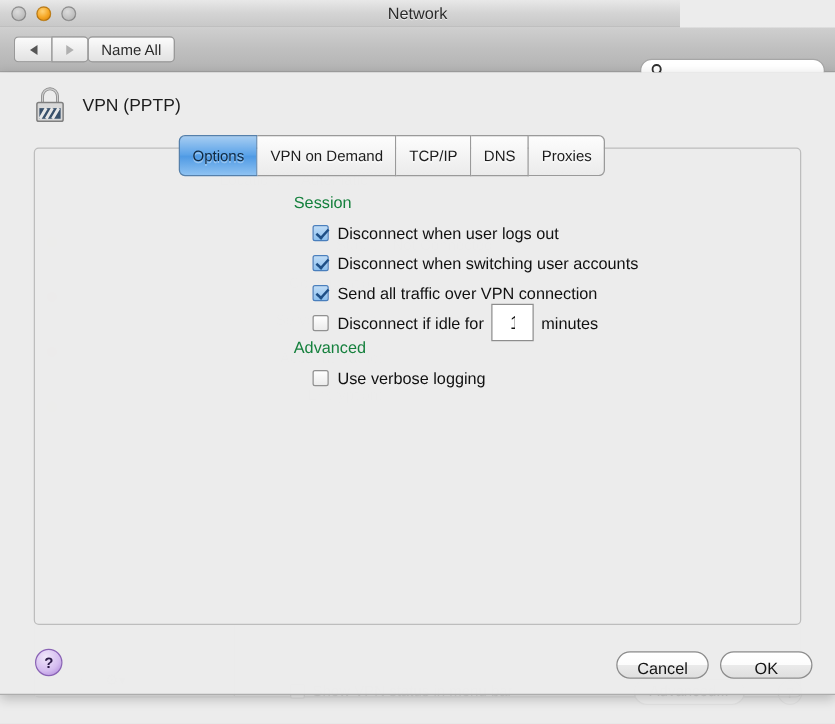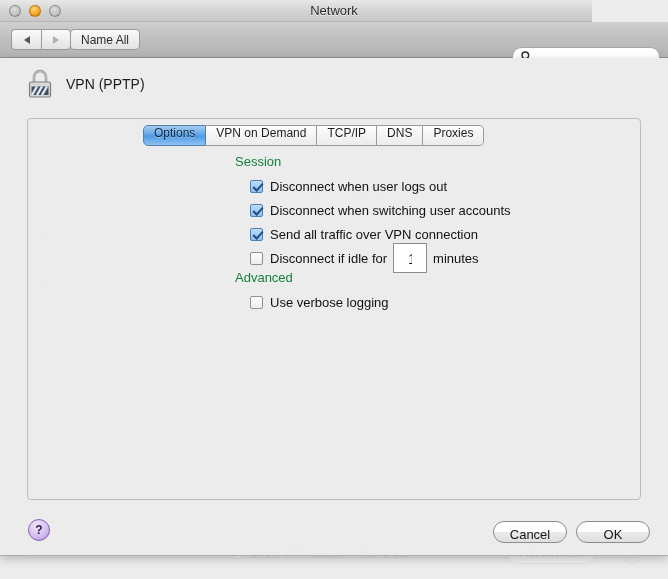--- a/index.html
+++ b/index.html
@@ -19,21 +19,21 @@
     width: 668px;
     height: 579px;
     background: #ececec;
     overflow: hidden;
   }
 
   
   #titlebar {
     position: absolute;
     left: 0; top: 0;
-    width: 592px; height: 22px;
+    width: 544px; height: 22px;
     background: linear-gradient(to bottom, #e8e8e8 0%, #d4d4d4 50%, #c8c8c8 100%);
     border-bottom: 1px solid #b4b4b4;
   }
   #traffic {
     position: absolute;
     left: 9px; top: 5px;
     display: flex;
     gap: 8px;
   }
   .tl-btn {
@@ -280,30 +280,29 @@
 
   
   #tabbar {
     position: absolute;
     left: 143px; top: 50px;
     height: 21px;
     display: flex;
     z-index: 4;
   }
   .tab {
-    height: 21px;
+    height: 33px;
     padding: 0 10px;
-    display: flex; align-items: flex-start;
+    display: flex; align-items: center;
     font-size: 12px;
     color: #1c1c1c;
     background: linear-gradient(to bottom, #fdfdfd, #ebebeb);
     border: 1px solid #9a9a9a;
     border-left: none;
     text-shadow: 0 1px 0 rgba(255,255,255,.6);
-    margin-top: 17px;
   }
   .tab:first-child { border-left: 1px solid #6f8fb5; border-radius: 5px 0 0 5px; }
   .tab:last-child  { border-radius: 0 5px 5px 0; }
   .tab.active {
     background: linear-gradient(to bottom, #a6cdf2 0%, #5ba3e8 48%, #4f9ae4 52%, #8ec2f2 100%);
     border-color: #5580ab;
     color: #10283f;
     text-shadow: 0 1px 0 rgba(255,255,255,.35);
   }
 

